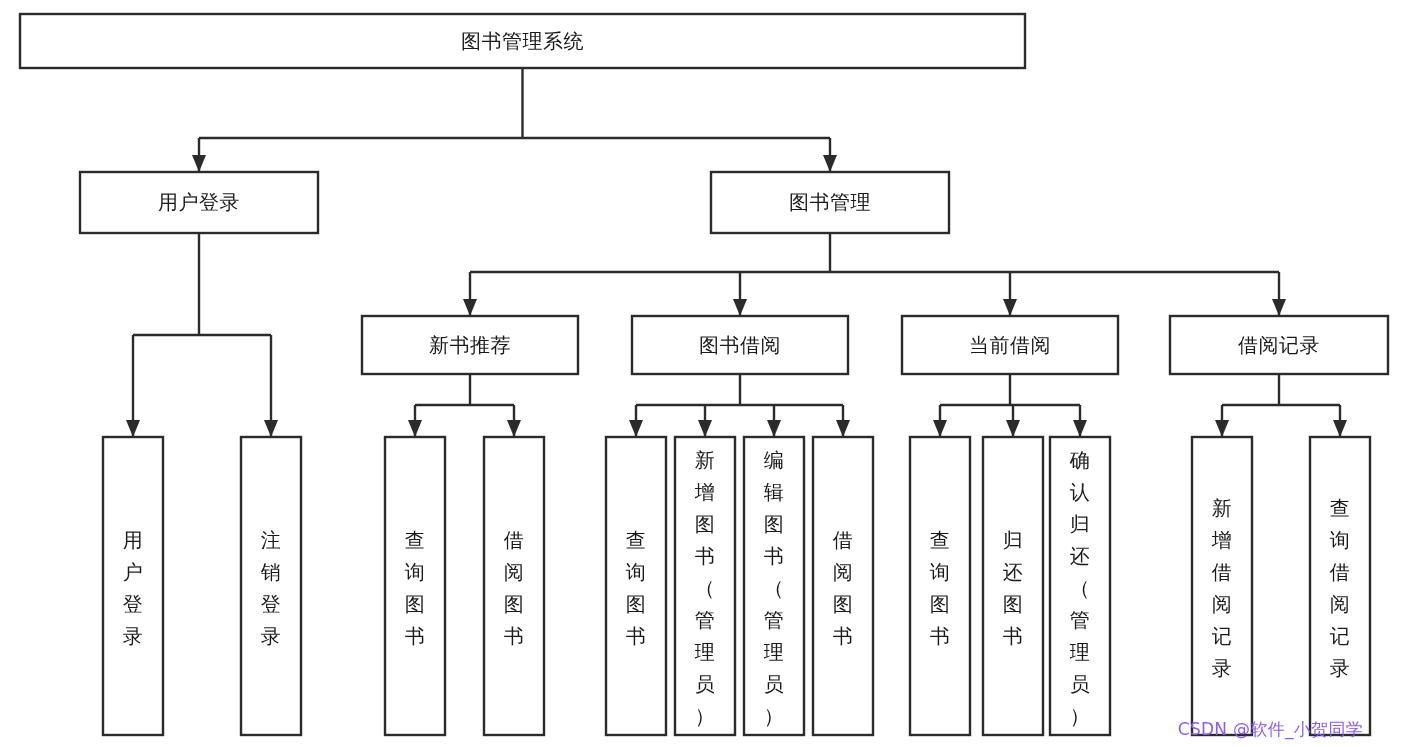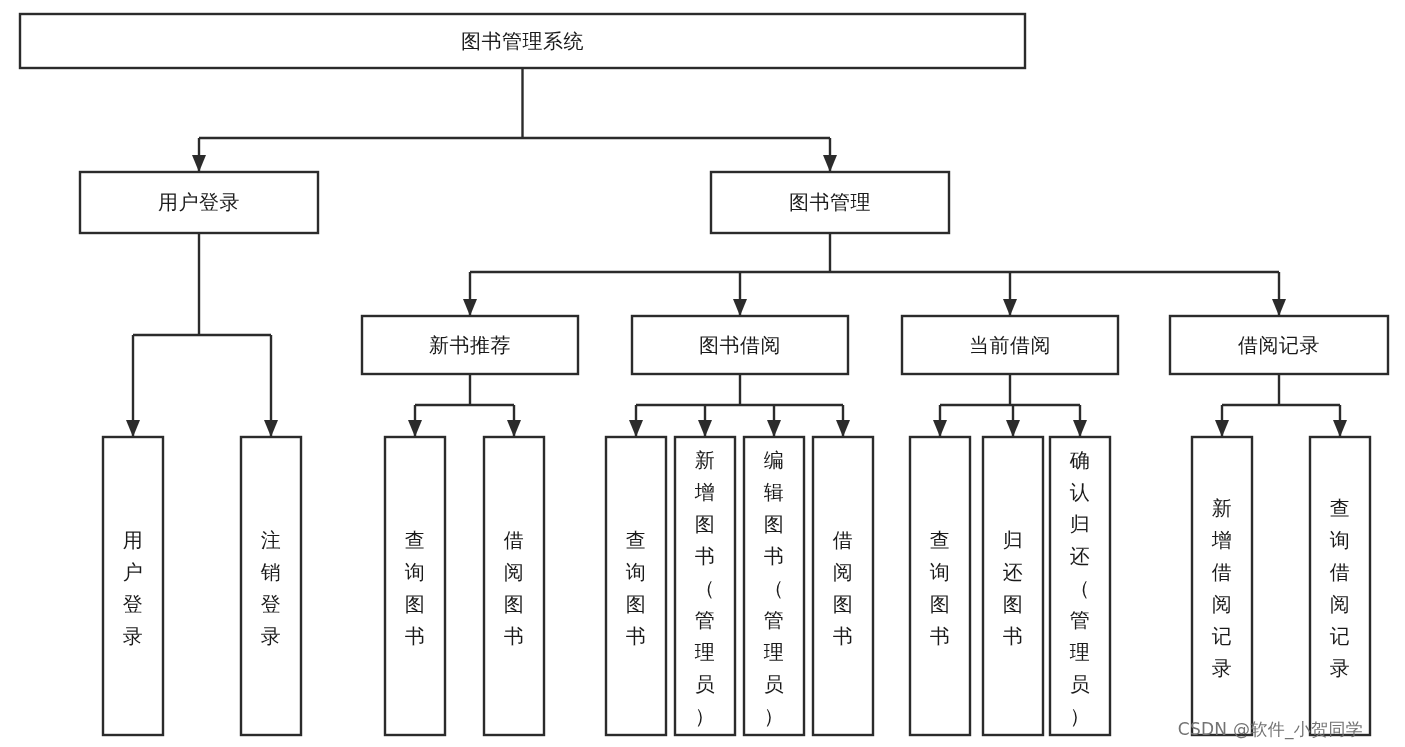--- a/index.html
+++ b/index.html
@@ -57,21 +57,21 @@
   .arrow-head {
     fill: #2b2b2b;
     stroke: none;
   }
   .watermark {
     position: absolute;
     right: 14px;
     bottom: 6px;
     font-family: "DejaVu Sans", "Liberation Sans", sans-serif;
     font-size: 17px;
-    color: #737373;
+    color: #8b5cf6;
     white-space: nowrap;
     user-select: none;
     letter-spacing: 0.3px;
   }
 </style>
 </head>
 <body>
 
 <div id="diagram-root">
 

